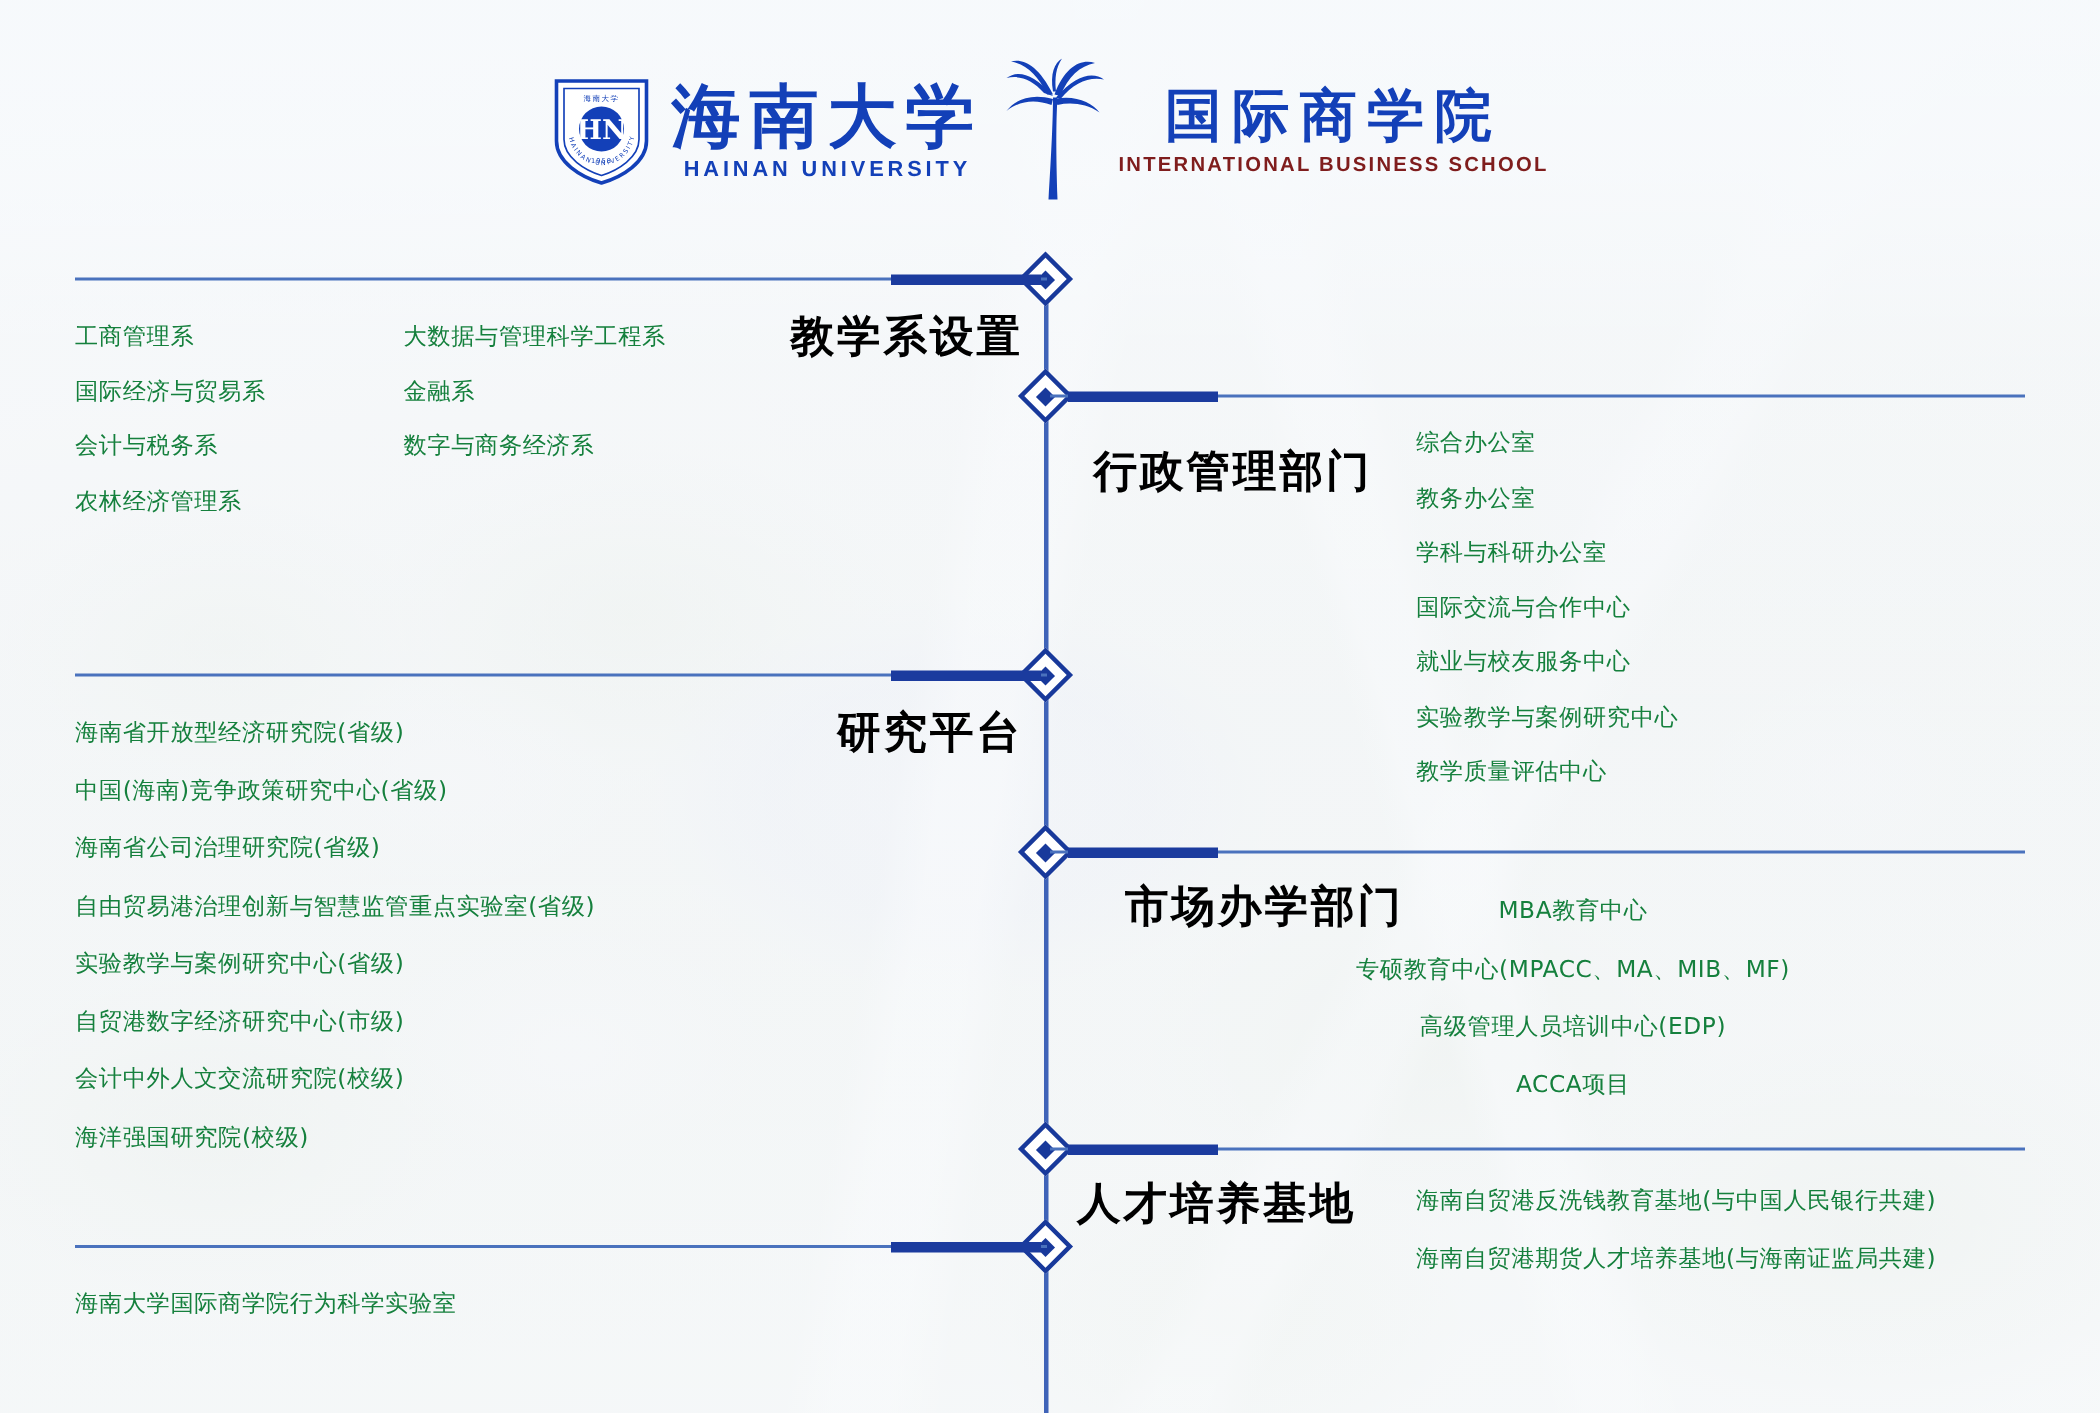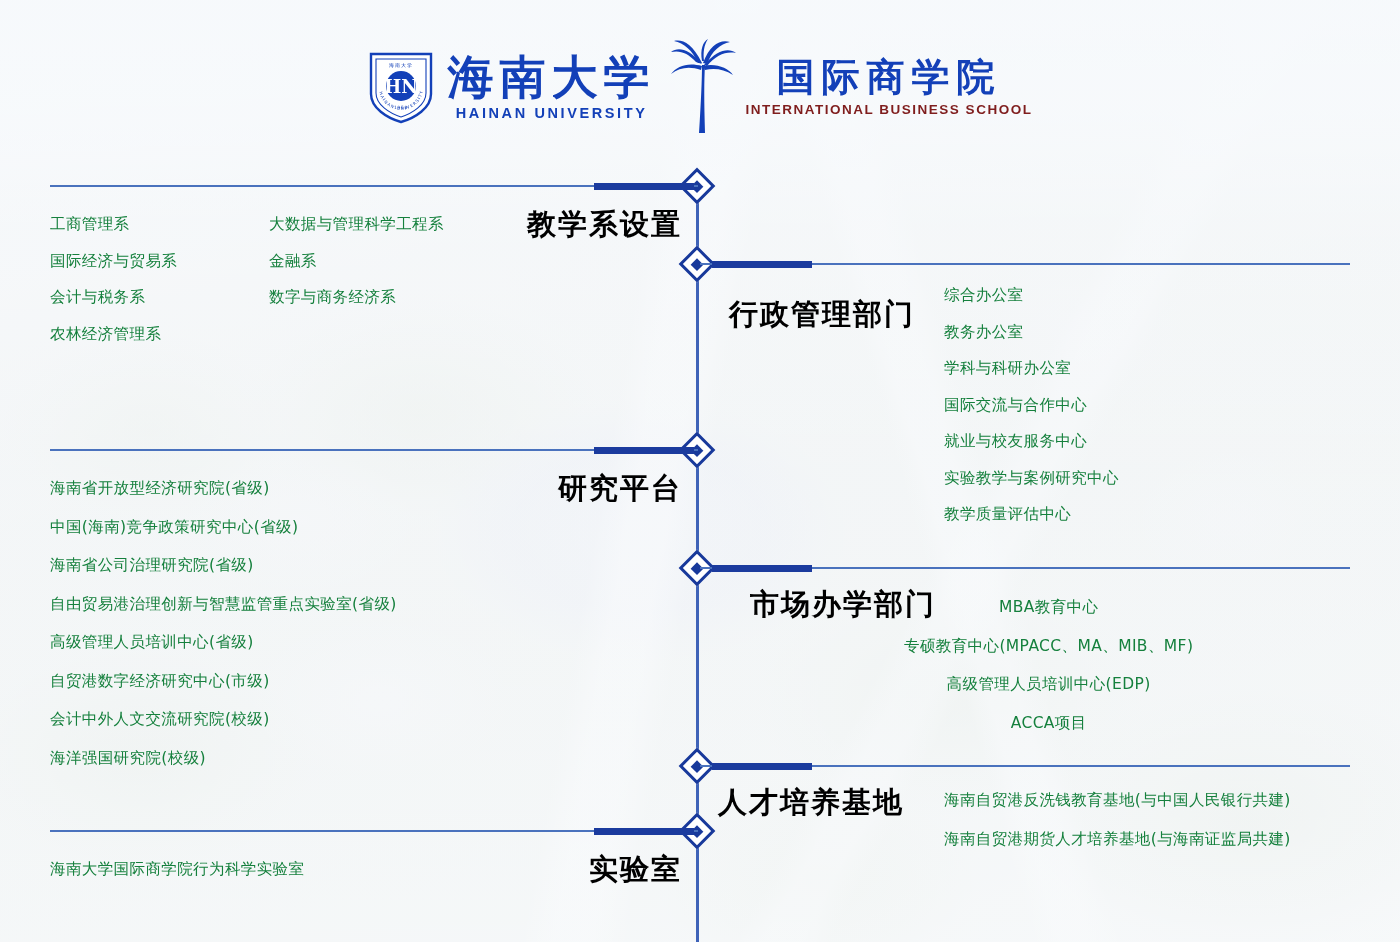--- a/index.html
+++ b/index.html
@@ -204,21 +204,21 @@
 
   <div class="thinrule" style="left:50px;top:449px;width:648px;"></div>
   <div class="thickbar" style="left:594px;top:447px;width:100px;"></div>
   <div class="sect-title right-aligned" style="left:400px;top:474px;width:282px;">研究平台</div>
 
   <div class="col tight" style="left:50px;top:481px;">
     <div class="item">海南省开放型经济研究院(省级)</div>
     <div class="item">中国(海南)竞争政策研究中心(省级)</div>
     <div class="item">海南省公司治理研究院(省级)</div>
     <div class="item">自由贸易港治理创新与智慧监管重点实验室(省级)</div>
-    <div class="item">高级管理人员培训中心(省级)</div>
+    <div class="item">实验教学与案例研究中心(省级)</div>
     <div class="item">自贸港数字经济研究中心(市级)</div>
     <div class="item">会计中外人文交流研究院(校级)</div>
     <div class="item">海洋强国研究院(校级)</div>
   </div>
 
   <div class="thinrule" style="left:700px;top:567px;width:650px;"></div>
   <div class="thickbar" style="left:712px;top:565px;width:100px;"></div>
   <div class="sect-title" style="left:750px;top:590px;">市场办学部门</div>
 
   <div class="col tight" style="left:904px;top:600px;text-align:center;">
@@ -232,19 +232,18 @@
   <div class="thickbar" style="left:712px;top:763px;width:100px;"></div>
   <div class="sect-title" style="left:718px;top:788px;">人才培养基地</div>
 
   <div class="col tight" style="left:944px;top:793px;">
     <div class="item">海南自贸港反洗钱教育基地(与中国人民银行共建)</div>
     <div class="item">海南自贸港期货人才培养基地(与海南证监局共建)</div>
   </div>
 
   <div class="thinrule" style="left:50px;top:830px;width:648px;"></div>
   <div class="thickbar" style="left:594px;top:828px;width:100px;"></div>
-  <div class="sect-title right-aligned" style="left:400px;top:855px;width:282px;">实验室</div>
 
   <div class="col" style="left:50px;top:862px;">
     <div class="item">海南大学国际商学院行为科学实验室</div>
   </div>
 
 </div>
 
 </body></html>

